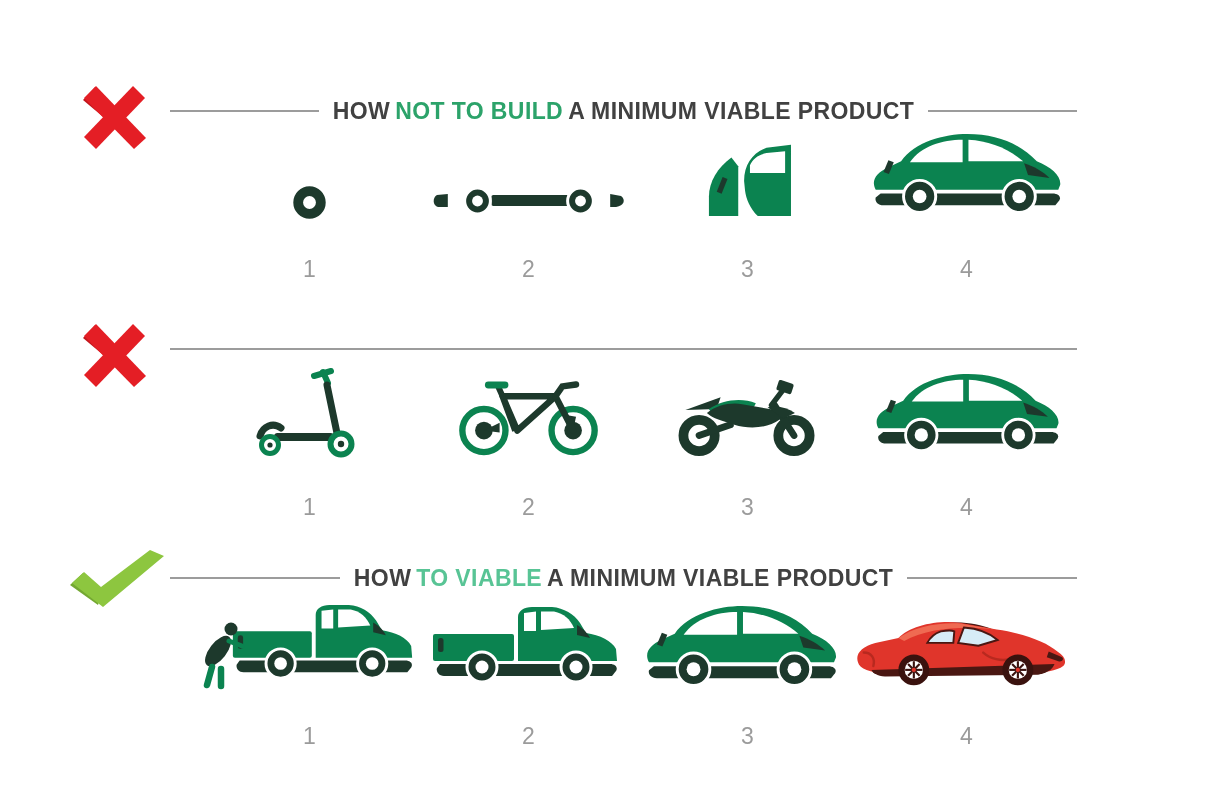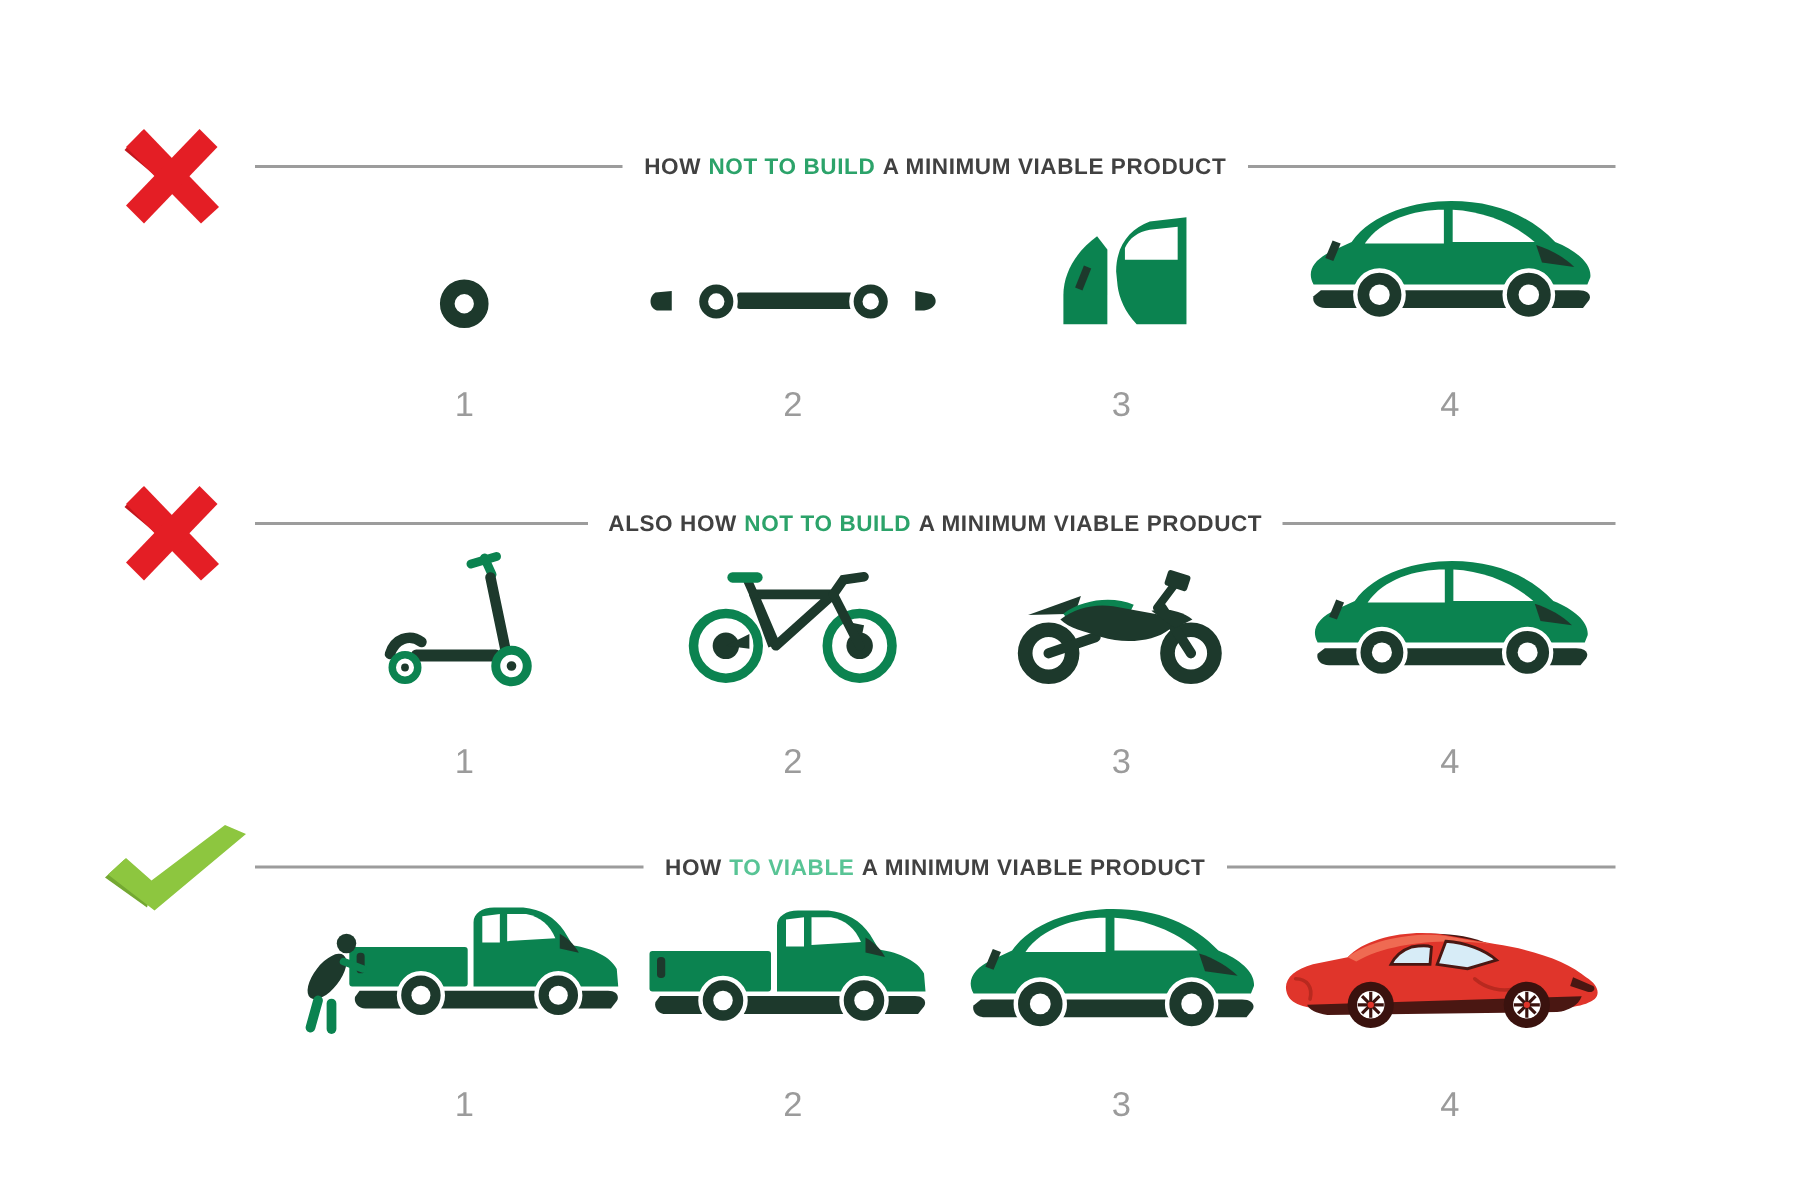--- a/index.html
+++ b/index.html
@@ -10,21 +10,21 @@
   .row{position:absolute;left:0;width:1207px;}
   .mark{position:absolute;}
   .r1 .mark,.r2 .mark{left:74px;top:0;width:82px;height:76px;}
   .r3 .mark{left:66px;top:4px;width:102px;height:62px;}
   .header{
     position:absolute;left:170px;width:907px;top:20px;height:26px;
     display:flex;align-items:center;
   }
   .rule{flex:1;height:2px;background:#9c9c9c;}
   .title{
-    white-space:nowrap;margin:0 14px;font-size:15px;font-weight:600;
+    white-space:nowrap;margin:0 14px;font-size:23px;font-weight:600;
     color:#414141;letter-spacing:0.4px;
   }
   .title .hl{margin:0 5px;}
   .steps,.nums{
     position:absolute;left:200px;width:876px;
     display:grid;grid-template-columns:repeat(4,1fr);justify-items:center;
   }
   .steps{align-items:end;}
   .r1 .steps{top:50px;height:92px;}
   .r2 .steps{top:40px;height:102px;}
@@ -115,21 +115,20 @@
   </div>
 
   <div class="row r2" style="top:316px">
     <svg class="mark" viewBox="0 0 80 76">
       <path fill="#c3161c" d="M8,22 L20,9 L42,31 L33,43 Z"></path>
       <path fill="#e41e25" d="M9,20 L21,8 L71,60 L59,71 Z"></path>
       <path fill="#e41e25" d="M58,8 L70,20 L21,71 L9,59 Z"></path>
     </svg>
     <div class="header">
       <div class="rule"></div>
-      <div class="title"><span>ALSO HOW</span><span class="hl" style="color: rgb(44, 163, 106);">NOT TO BUILD</span><span>A MINIMUM VIABLE PRODUCT</span></div>
       <div class="rule"></div>
     </div>
     <div class="steps">
       <svg class="ico" width="112" height="97" viewBox="0 0 112 97">
         <path class="smd" stroke-width="6" stroke-linecap="round" d="M74,22 L69,11"></path>
         <path class="smd" stroke-width="6" stroke-linecap="round" d="M60,15 L77,10"></path>
         <path class="sdk" stroke-width="7" stroke-linecap="round" d="M84,77 L73,24"></path>
         <path class="sdk" stroke-width="7" stroke-linecap="round" d="M6,75 C9,65 19,61 27,67"></path>
         <rect class="dk" x="20" y="72" width="60" height="8" rx="3.5"></rect>
         <circle cx="16" cy="84" r="8.5" fill="#fff" stroke="#0b8350" stroke-width="5"></circle>

